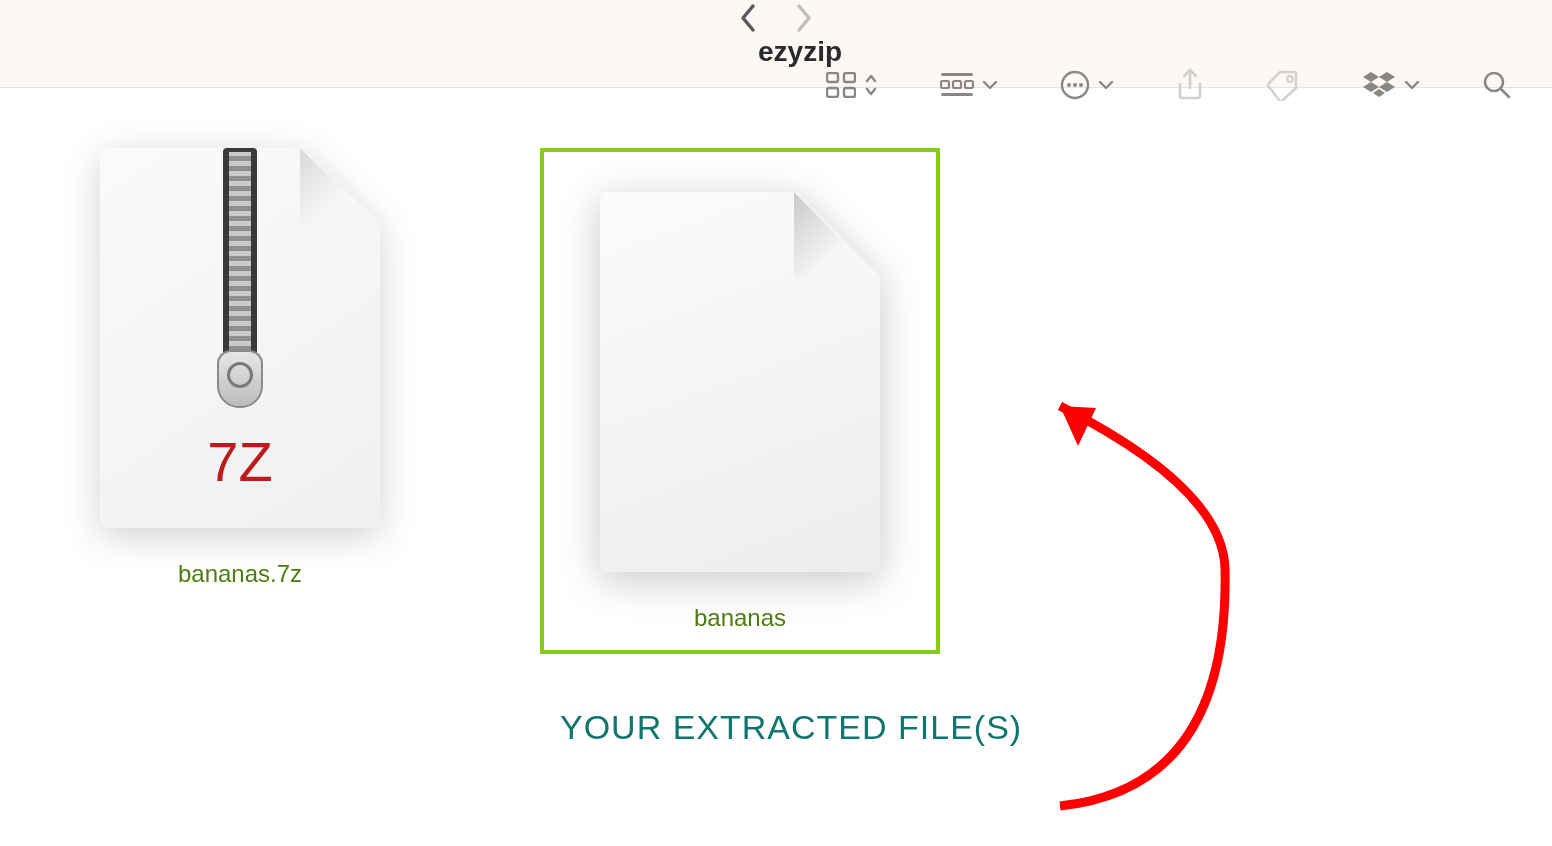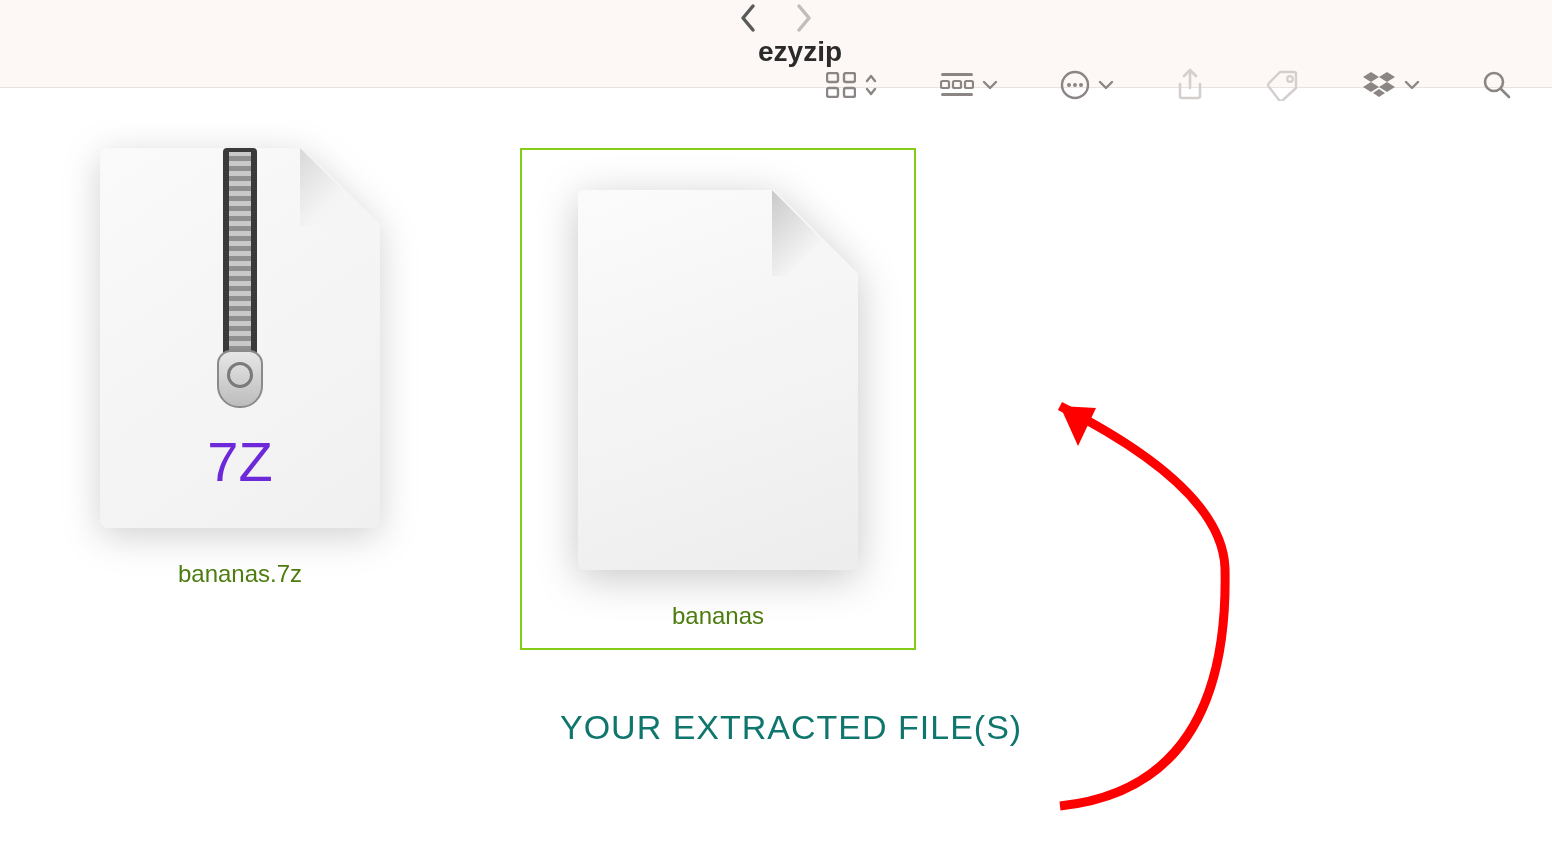--- a/index.html
+++ b/index.html
@@ -76,31 +76,31 @@
       position: absolute; top: 0; left: 50%; transform: translateX(-50%);
       width: 60px; height: 260px;
       display: flex; flex-direction: column; align-items: center;
     }
     .zip-track { width: 34px; height: 230px; background: #3a3a3a; border-radius: 4px; position: relative; overflow: hidden; }
     .zip-teeth { position: absolute; inset: 4px 6px; background: repeating-linear-gradient(0deg, #c9c9c9 0 5px, #8f8f8f 5px 10px); }
     .zip-pull { width: 46px; height: 60px; background: linear-gradient(#e6e6e6, #bdbdbd); border-radius: 14px 14px 22px 22px; margin-top: -20px; border: 2px solid #8a8a8a; position: relative; }
     .zip-pull::after { content:""; position:absolute; top:10px; left:50%; transform:translateX(-50%); width:20px; height:20px; border:3px solid #7a7a7a; border-radius:50%; }
     .label-7z {
       position: absolute; bottom: 34px; left: 0; right: 0;
-      text-align: center; font-size: 56px; font-weight: 400; color: #6d28d9;
+      text-align: center; font-size: 56px; font-weight: 400; color: #b91c1c;
     }
     .file-name {
       margin-top: 32px;
       font-size: 24px;
       color: #4d7c0f;
     }
     .highlight-box {
-      border: 2px solid #84cc16;
+      border: 4px solid #84cc16;
       padding: 40px 56px 18px;
-      display: flex; flex-direction: column; align-items: center;
+      display: flex; flex-direction: column; align-items: center; margin-left: 20px;
     }
     .file-icon-plain {
       width: 280px; height: 380px;
       position: relative;
       filter: drop-shadow(0 8px 20px rgba(0,0,0,.22));
     }
     .page-plain {
       position: absolute; inset: 0;
       background: linear-gradient(160deg, #fbfbfb, #ededed);
       border-radius: 6px;

